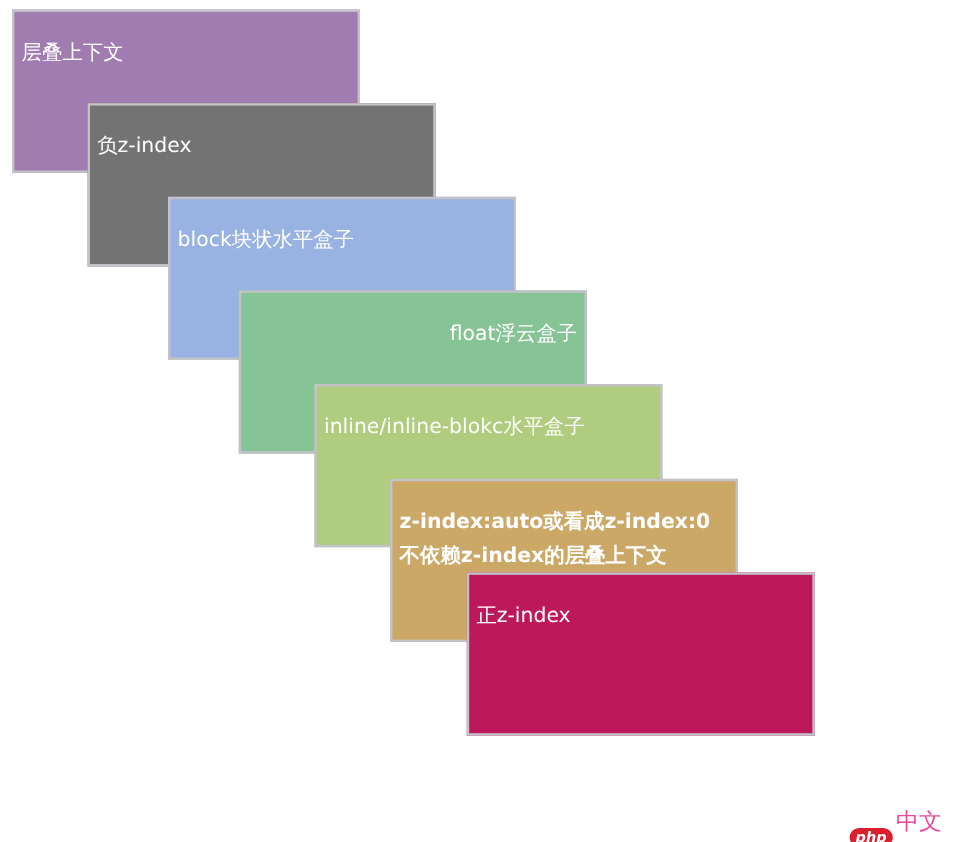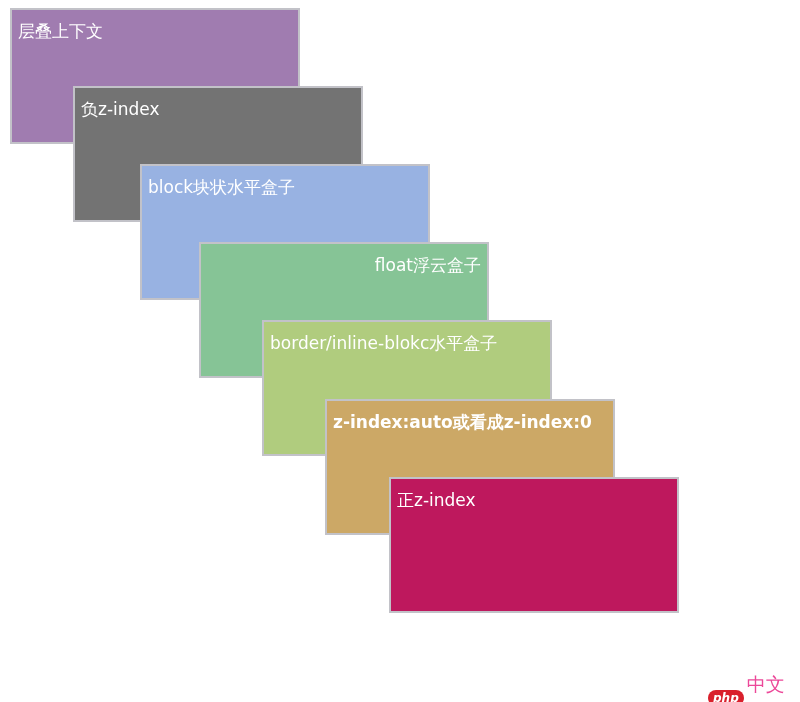--- a/index.html
+++ b/index.html
@@ -1,19 +1,19 @@
 <!DOCTYPE html>
 <html><head>
 <meta charset="utf-8">
 <style>
   html, body { margin:0; padding:0; }
   body { width:800px; height:702px; background:#ffffff; position:relative; overflow:hidden;
          font-family:"DejaVu Sans","Liberation Sans",sans-serif; }
   .box { position:absolute; width:290px; height:136px; border:2px solid #c2c2c8;
-         box-sizing:border-box; color:#fff; font-size:17px; line-height:28px; padding:7px 6px; }
+         box-sizing:border-box; color:#fff; font-size:17px; line-height:28px; padding:20px 6px; }
   .logo { position:absolute; left:708px; top:672px; display:flex; align-items:center; gap:3px; }
   .logo .php { background:#d9202c; color:#fff; font-style:italic; font-weight:bold; font-size:12px;
                border-radius:10px; padding:1px 5px; line-height:14px;text-align:right; }
   .logo .cn { color:#ec4899; font-size:19px; }
 </style>
 </head>
 <body>
 
 <div id="diagram">
     <div class="box" style="left: 10px; top: 8px; background: rgb(160, 124, 176);">
@@ -22,24 +22,25 @@
     <div class="box" style="left: 73px; top: 86px; background: #737373;">
       <div>负z-index</div>
     </div>
     <div class="box" style="left: 140px; top: 164px; background: rgb(152, 178, 226);">
       <div>block块状水平盒子</div>
     </div>
     <div class="box" style="left: 199px; top: 242px; background: rgb(134, 196, 150); text-align: right;">
       <div>float浮云盒子</div>
     </div>
     <div class="box" style="left: 262px; top: 320px; background: rgb(176, 204, 126);">
-      <div>border/inline-blokc水平盒子</div>
+      <div>inline/inline-blokc水平盒子</div>
     </div>
     <div class="box" style="left: 325px; top: 399px; background: rgb(204, 168, 102); font-weight: bold;">
       <div>z-index:auto或看成z-index:0</div>
+      <div>不依赖z-index的层叠上下文</div>
     </div>
     <div class="box" style="left: 389px; top: 477px; background: #be185d;">
       <div>正z-index</div>
     </div>
   </div>
 
 <div class="logo">
   <span class="php">php</span>
   <span class="cn">中文网</span>
 </div>

